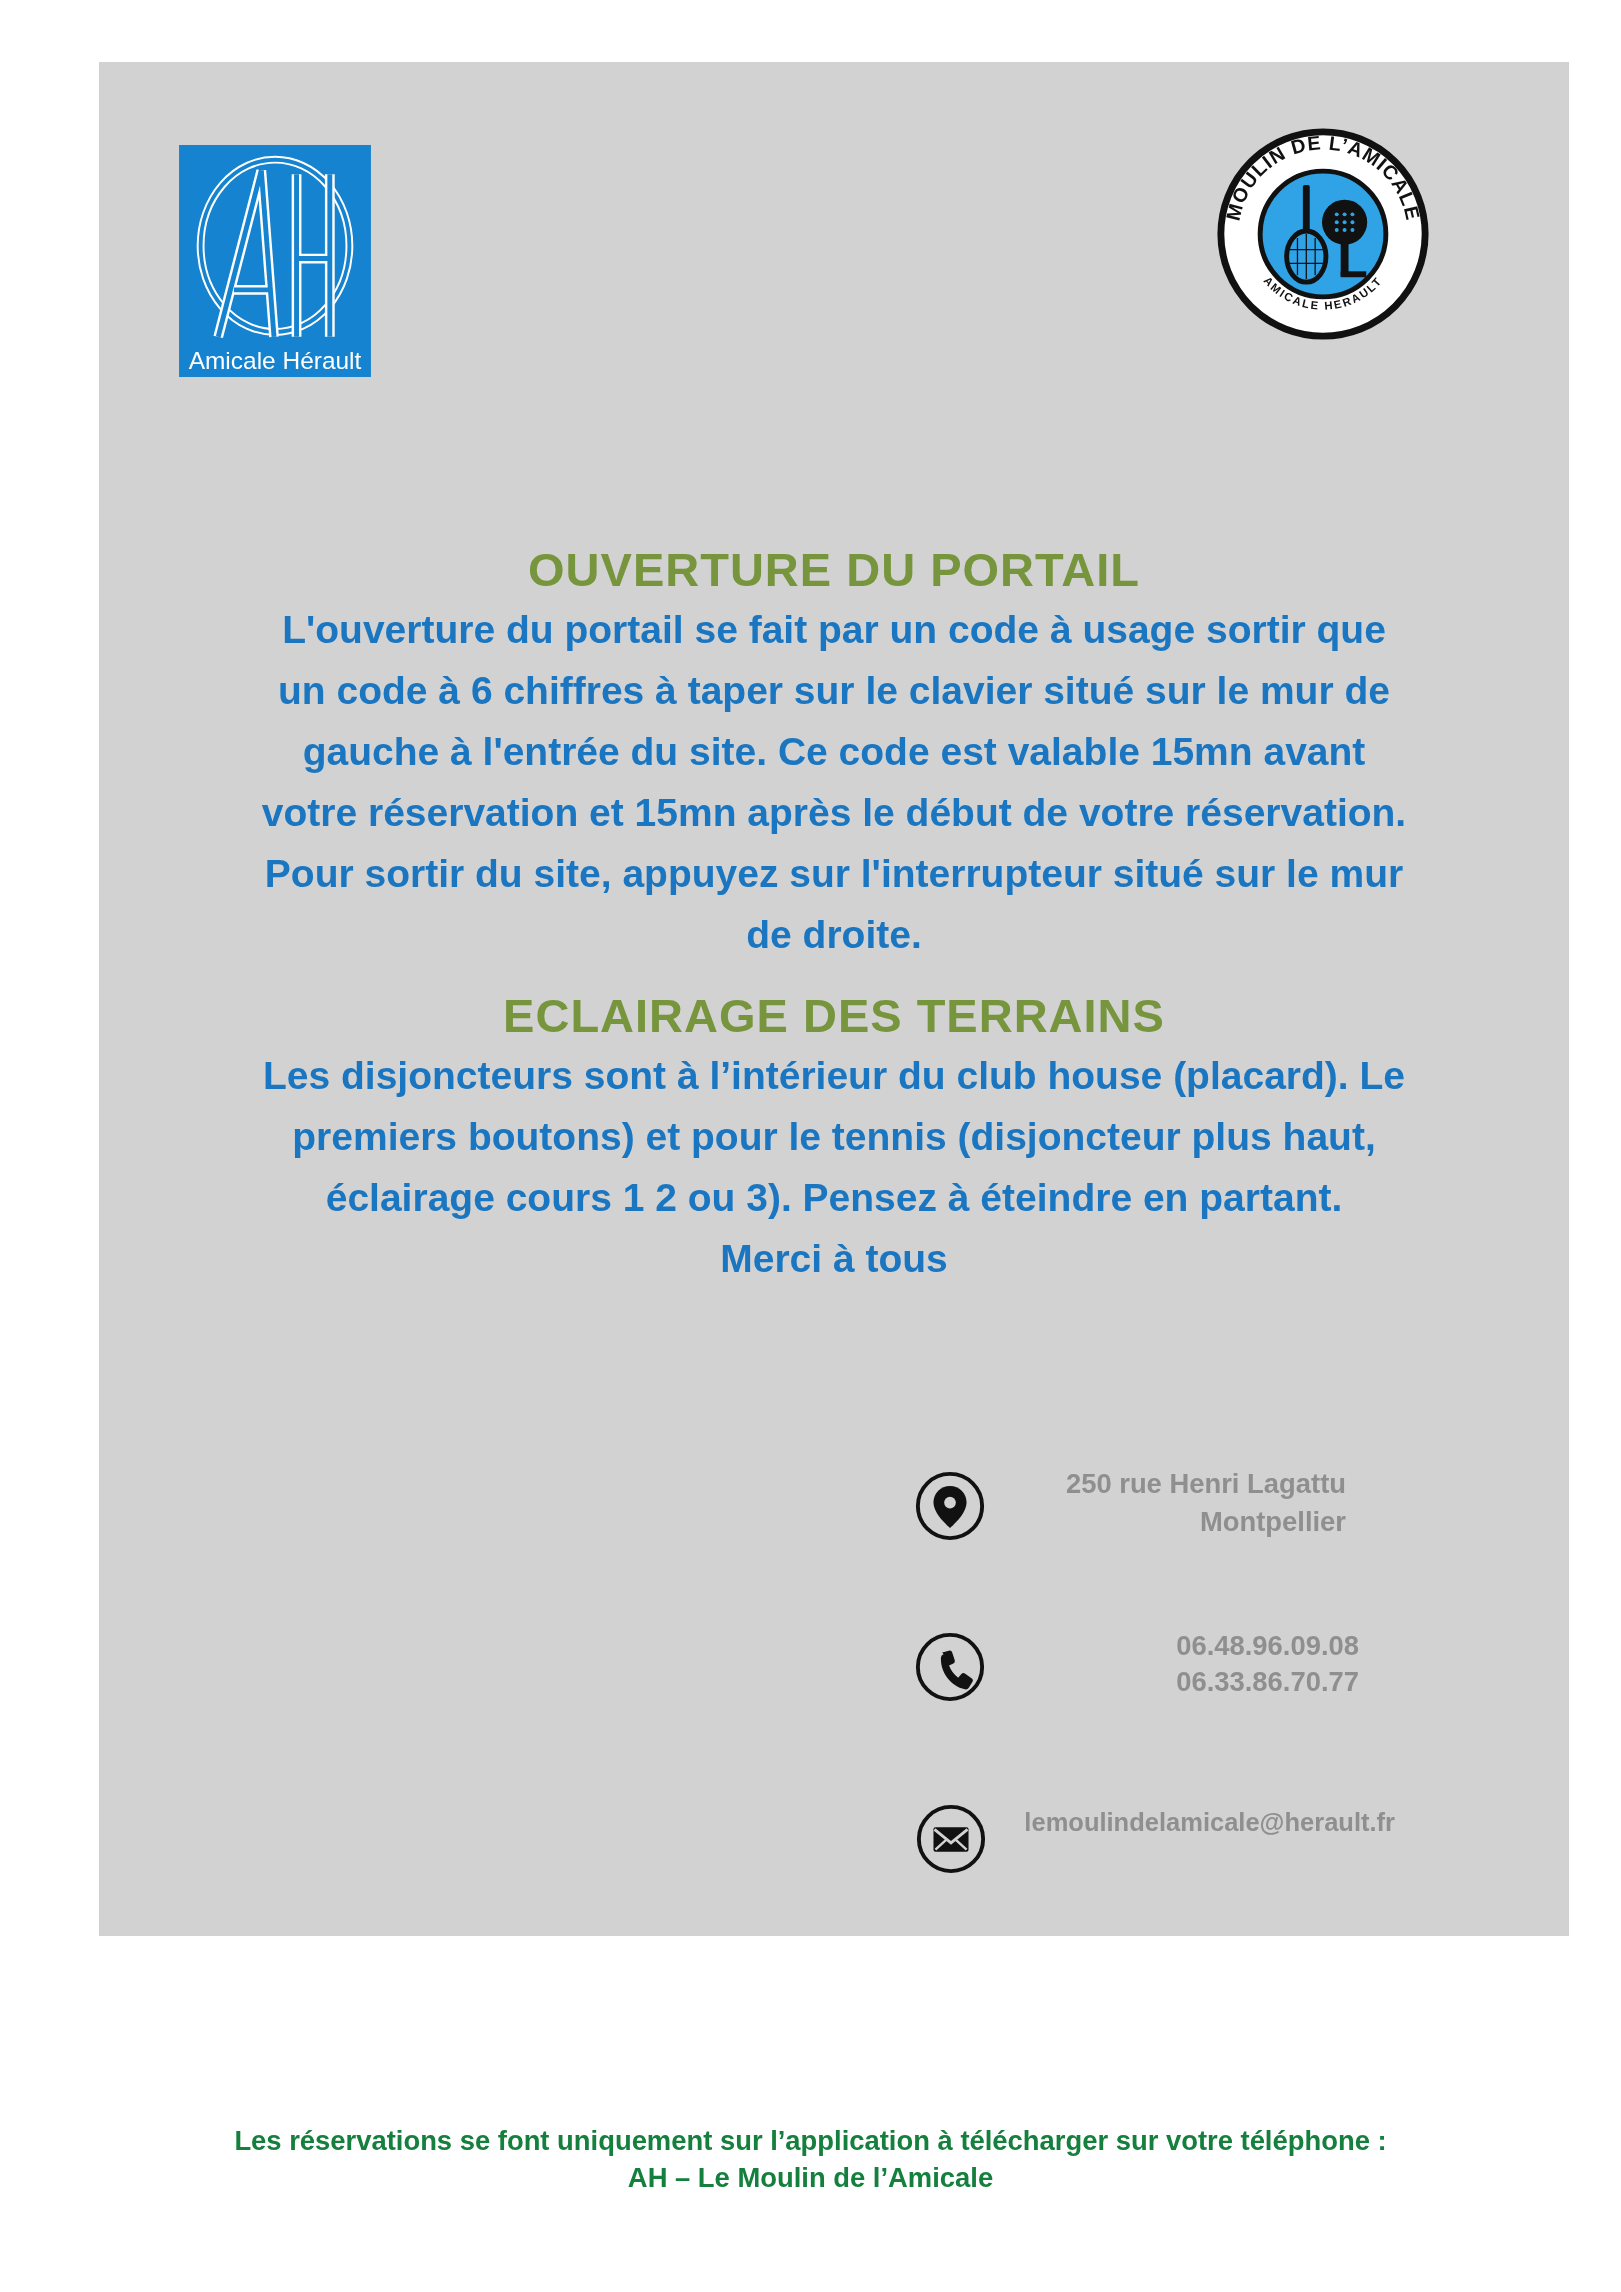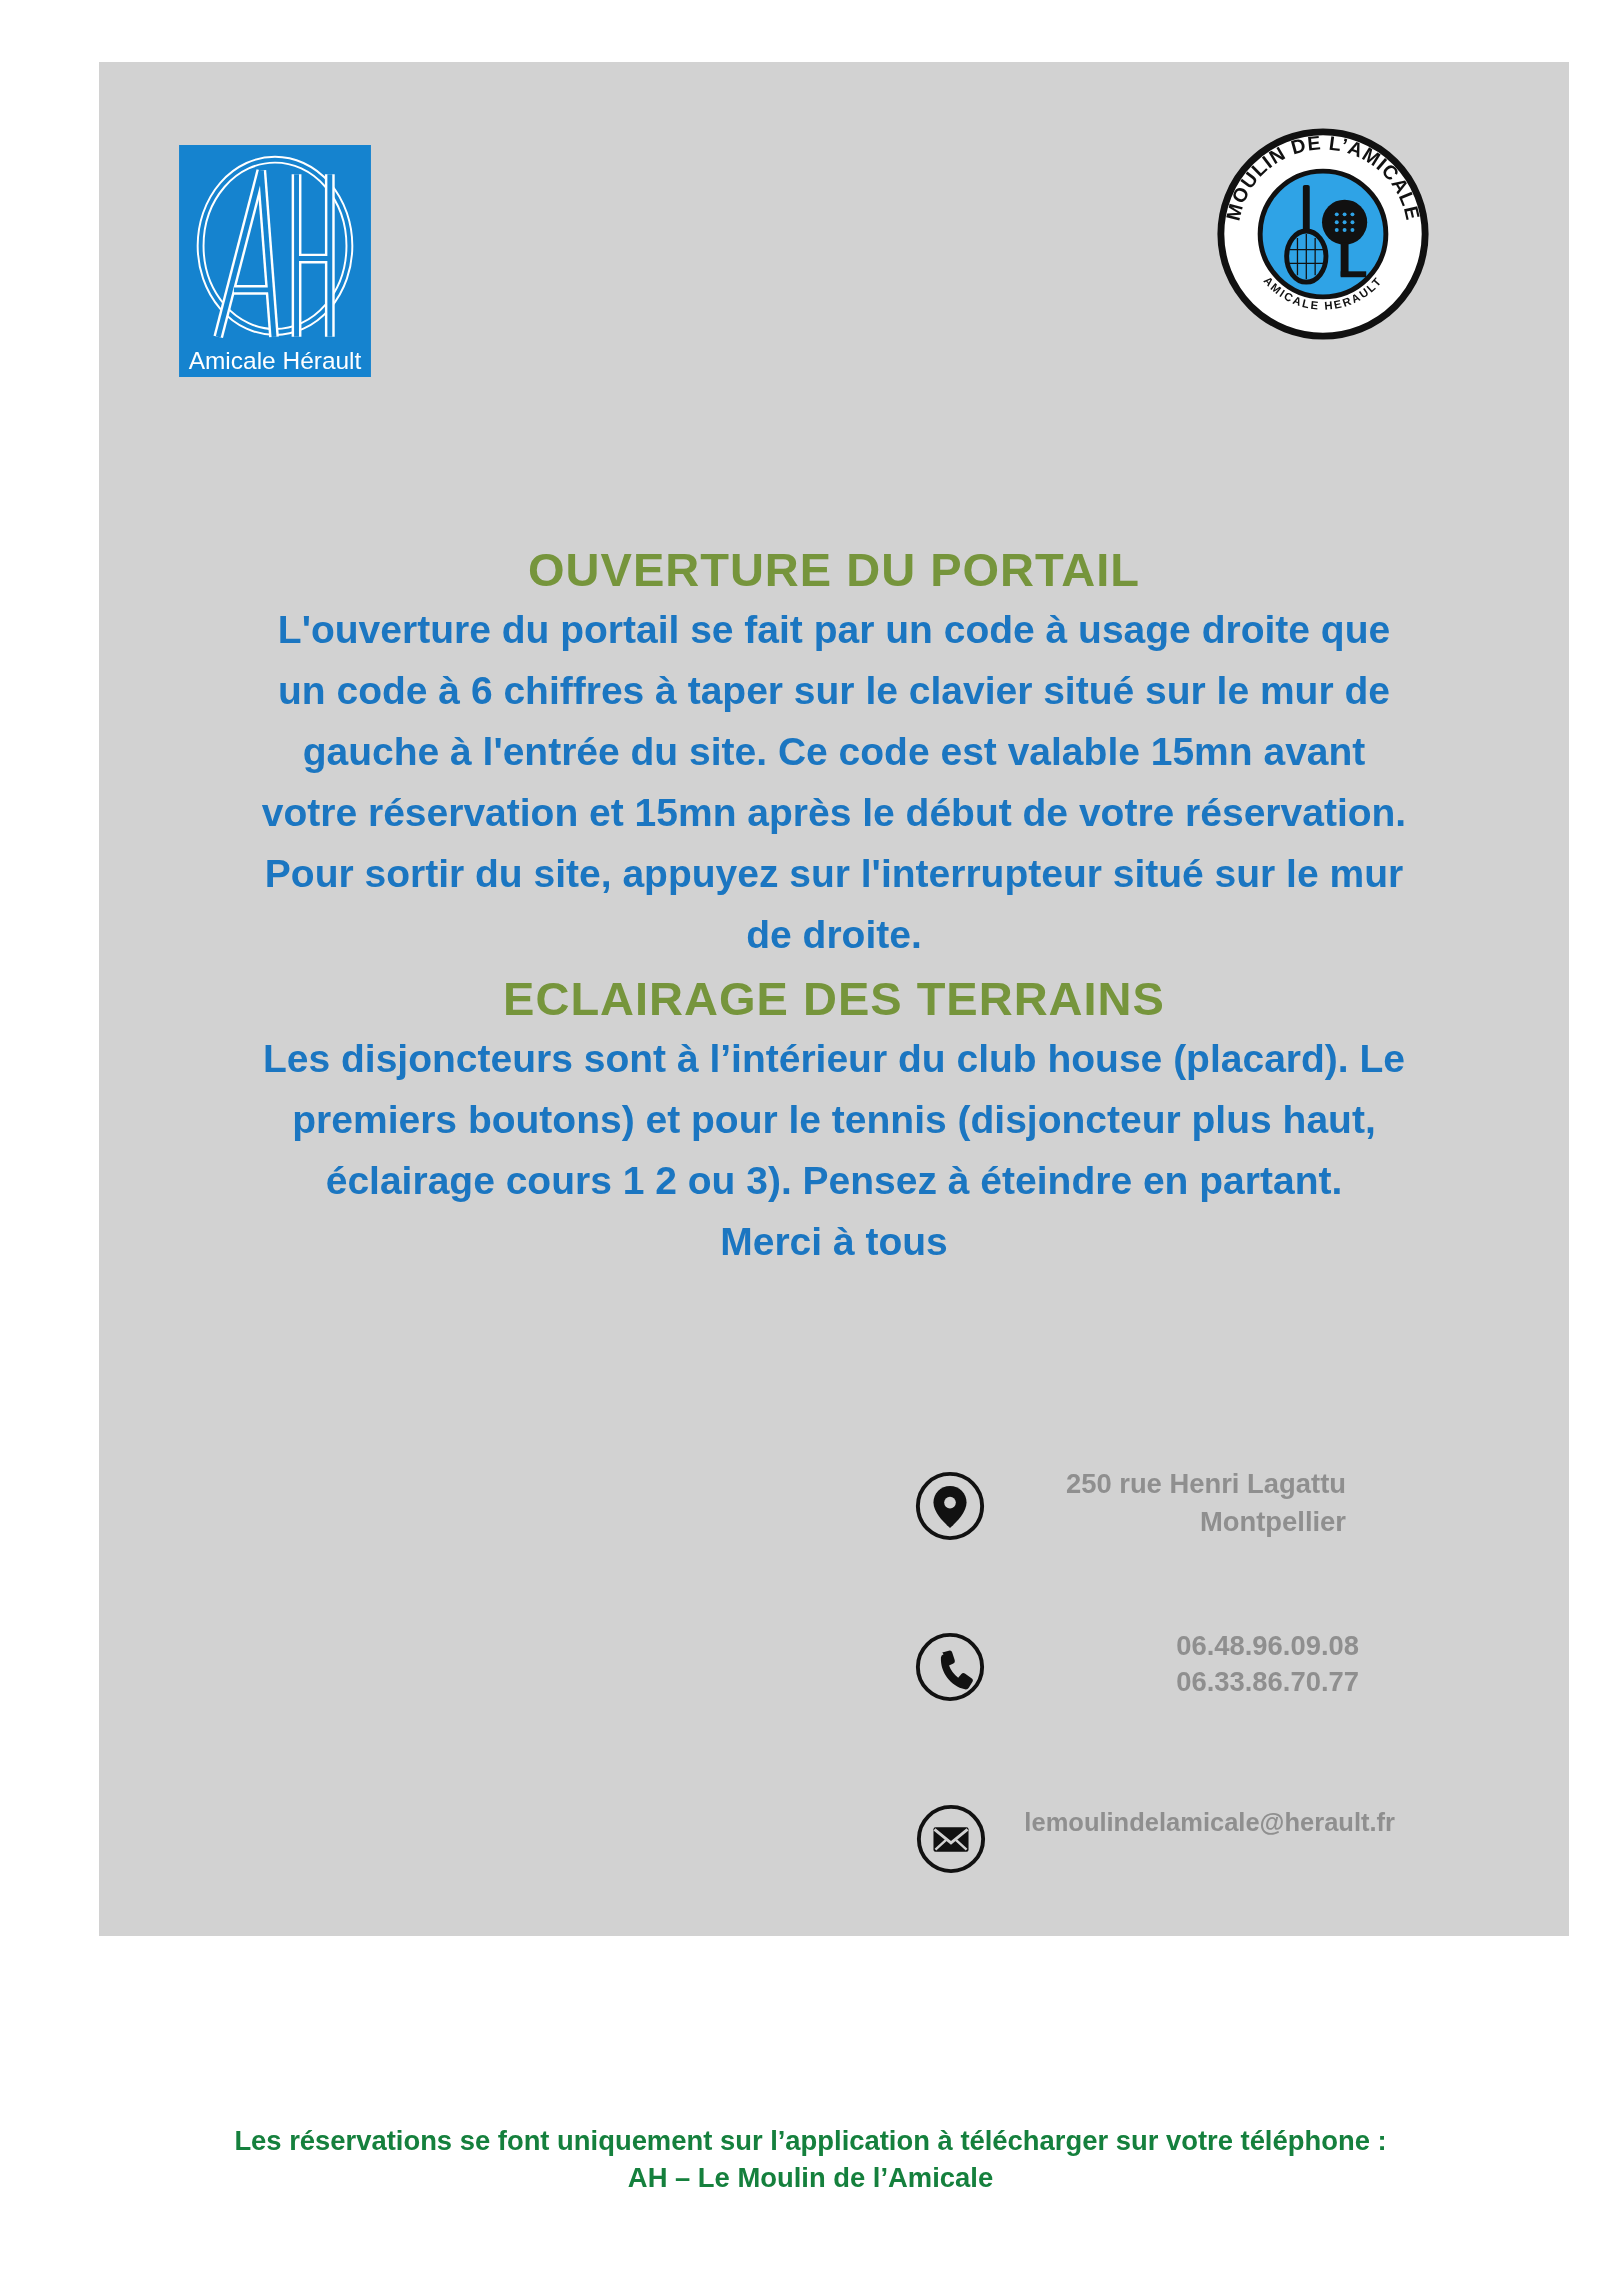--- a/index.html
+++ b/index.html
@@ -20,21 +20,21 @@
   .title {
     position:absolute; left:158px; top:57px; width:1098px;
     text-align:center; font-size:71px; line-height:116px; font-weight:bold;
     color:#1f3a66; letter-spacing:-1px;
   }
   
   .content { position:absolute; left:0; top:478px; width:1470px; text-align:center; }
   .sec-heading {
     font-size:47px; line-height:59px; font-weight:bold; color:#76953c; letter-spacing:1px;
   }
-  .sec-heading.second { margin-top:4px; }
+  .sec-heading.second { margin-top:21px; }
   .sec-body { font-size:39px; line-height:61px; font-weight:bold; color:#1b76c1; }
   
   .icon-circle { position:absolute; width:74px; height:74px; }
   .contact-text {
     position:absolute; text-align:right; font-weight:bold; color:#8f8f8f;
     font-size:27.4px; line-height:38px;
   }
   .pin-icon   { left:814px; top:1407px; }
   .addr-text  { left:933px; top:1403px; width:314px; }
   .phone-icon { left:814px; top:1568px; }
@@ -114,21 +114,21 @@
       <text font-size="11.5" font-weight="bold" letter-spacing="2" fill="#111111" font-family="Liberation Sans, sans-serif">
         <textPath href="#botArc" startOffset="50%" text-anchor="middle">AMICALE HERAULT</textPath>
       </text>
     </svg>
   </div>
 
 
   <div class="content">
     <div class="sec-heading">OUVERTURE DU PORTAIL</div>
     <div class="sec-body">
-        <div>L'ouverture du portail se fait par un code à usage droite que</div>
+        <div>L'ouverture du portail se fait par un code à usage sortir que</div>
         <div>un code à 6 chiffres à taper sur le clavier situé sur le mur de</div>
         <div>gauche à l'entrée du site. Ce code est valable 15mn avant</div>
         <div>votre réservation et 15mn après le début de votre réservation.</div>
         <div>Pour sortir du site, appuyez sur l'interrupteur situé sur le mur</div>
         <div>de droite.</div>
       </div>
     <div class="sec-heading second">ECLAIRAGE DES TERRAINS</div>
     <div class="sec-body">
         <div>Les disjoncteurs sont à l’intérieur du club house (placard). Le</div>
         <div>premiers boutons) et pour le tennis (disjoncteur plus haut,</div>

